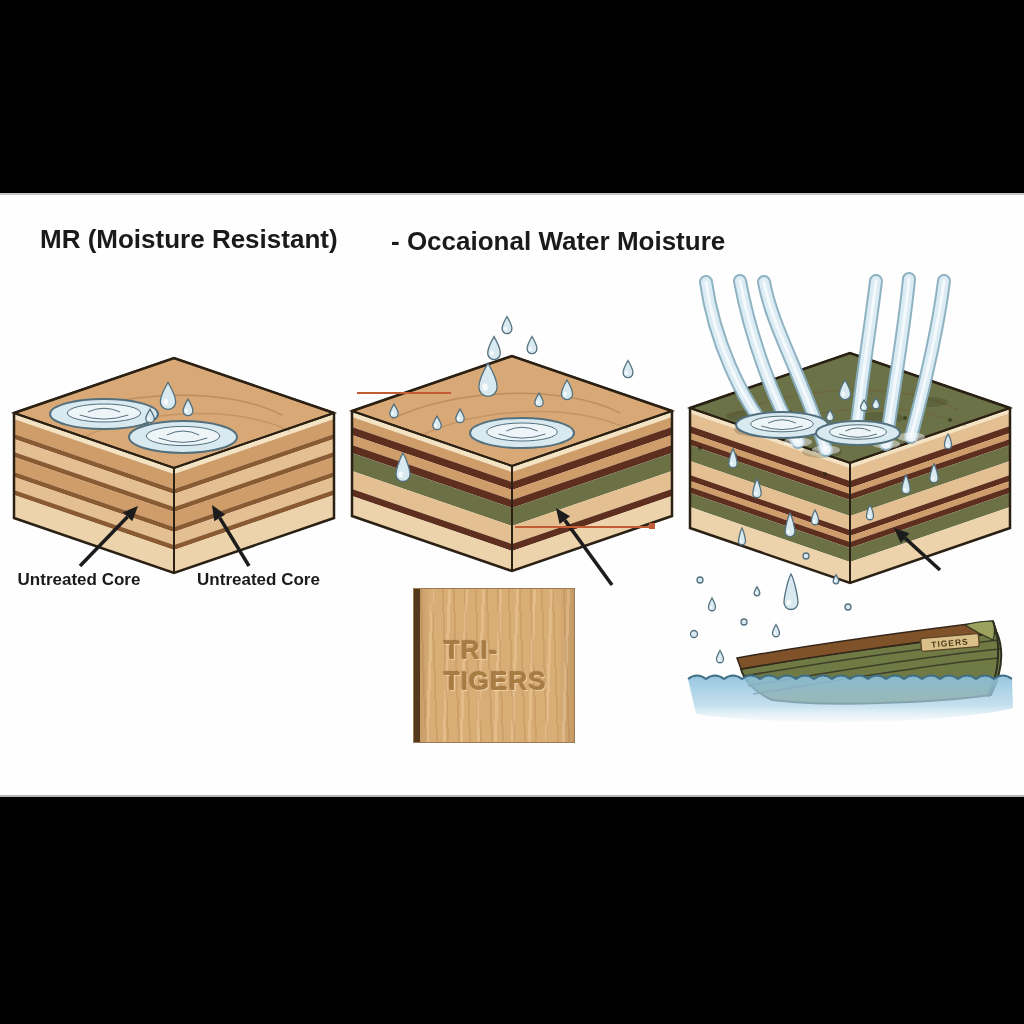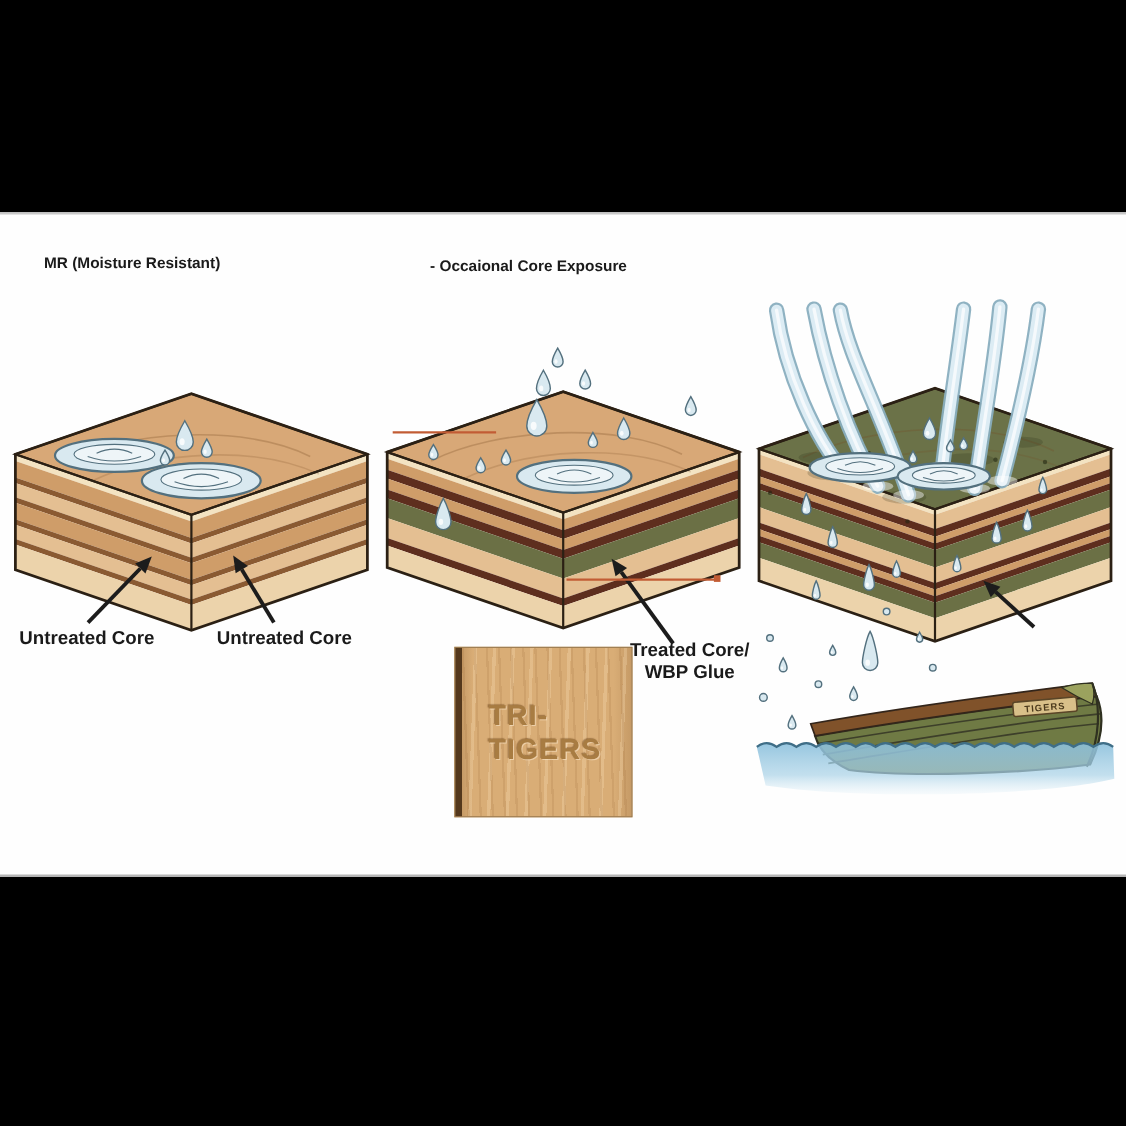--- a/index.html
+++ b/index.html
@@ -1,21 +1,21 @@
 <!DOCTYPE html>
 <html style="--bar_black: #000000; --canvas_white: #fefefe; --title_text: #1a1a1a; --ply_top: #d8a877; --marine_top: #6b7248; --ply_cream: #f3e3c2; --ply_tan: #cf9d69; --ply_light: #e4bf92; --ply_bottom: #ecd3ab; --glue_light: #8a5a32; --glue_dark: #5e2e1e; --core_green: #6b7045; --outline: #2b2014; --drop_fill: #d9e9f0; --drop_stroke: #53707e; --stream_fill: #dcecf4; --stream_edge: #89aebf; --arrow: #1c1c1c; --leader_orange: #c25c34; --boat_green: #6f7a44; --boat_trim: #80522a; --water_top: #8cc0dc; --water_line: #3f6e87; --sample_wood: #d9ad76; --sample_text: #a87c42;"><head>
 <meta charset="utf-8">
 <style>
   html,body{margin:0;padding:0;background:#000;}
   #stage{position:relative;width:1024px;height:1024px;background:var(--bar_black,#000);overflow:hidden;
          font-family:"Liberation Sans", sans-serif;}
   #content{position:absolute;left:0;top:193px;width:1024px;height:604px;background:var(--canvas_white,#fefefe);
            border-top:2px solid #c8c8c8;border-bottom:2px solid #b5b5b5;box-sizing:border-box;}
   #art{position:absolute;left:0;top:0;width:1024px;height:1024px;z-index:1;}
-  .title{position:absolute;z-index:2;font-weight:bold;font-size:14px;line-height:23px;color:var(--title_text,#1a1a1a);white-space:nowrap;}
+  .title{position:absolute;z-index:2;font-weight:bold;font-size:26px;line-height:23px;color:var(--title_text,#1a1a1a);white-space:nowrap;}
   .title .l2.indent{padding-left:14px;}
   .lbl{position:absolute;z-index:2;font-weight:bold;font-size:17px;line-height:20px;color:var(--title_text,#1a1a1a);text-align:center;}
   #sample{position:absolute;z-index:2;left:413px;top:588px;width:162px;height:155px;
           background-color:var(--sample_wood,#d9ad76);
           background-image:
             repeating-linear-gradient(88deg, rgba(150,100,50,.16) 0 2px, rgba(0,0,0,0) 2px 11px),
             repeating-linear-gradient(92deg, rgba(255,232,195,.25) 0 3px, rgba(0,0,0,0) 3px 17px),
             linear-gradient(90deg, rgba(110,70,30,.28), rgba(0,0,0,0) 10%, rgba(0,0,0,0) 90%, rgba(110,70,30,.18));
           border:1px solid #9a7a50;box-sizing:border-box;display:flex;align-items:center;justify-content:center;}
   #sample .edge{position:absolute;left:0;top:0;width:6px;height:100%;background:#54381c;}
@@ -354,29 +354,25 @@
       <line x1="515" y1="527" x2="650" y2="527" stroke="#c25c34" stroke-width="2"></line>
       <rect x="649" y="523" width="6" height="6" fill="#c25c34"></rect>
     </svg>
 
   <div id="content"></div>
 
   <div class="title" style="left:40px;top:228px;">
     <div class="l1">MR (Moisture Resistant)</div>
   </div>
   <div class="title" style="left:377px;top:230px;">
-    <div class="l2 indent">- Occaional Core Exposure</div>
+    <div class="l2 indent">- Occaional Water Moisture</div>
   </div>
   <div class="title" style="left:736px;top:230px;">
   </div>
 
   <div class="lbl" style="left:14px;top:570px;width:130px;">Untreated Core</div>
   <div class="lbl" style="left:196px;top:570px;width:125px;">Untreated Core</div>
-  <div class="lbl" style="left:562px;top:581px;width:130px;">
-    <div>Treated Core/</div>
-    <div>WBP Glue</div>
-  </div>
 
   <div id="sample">
     <div class="edge"></div>
     <span class="brand">TRI-TIGERS</span>
   </div>
 </div>
 
 </body></html>

